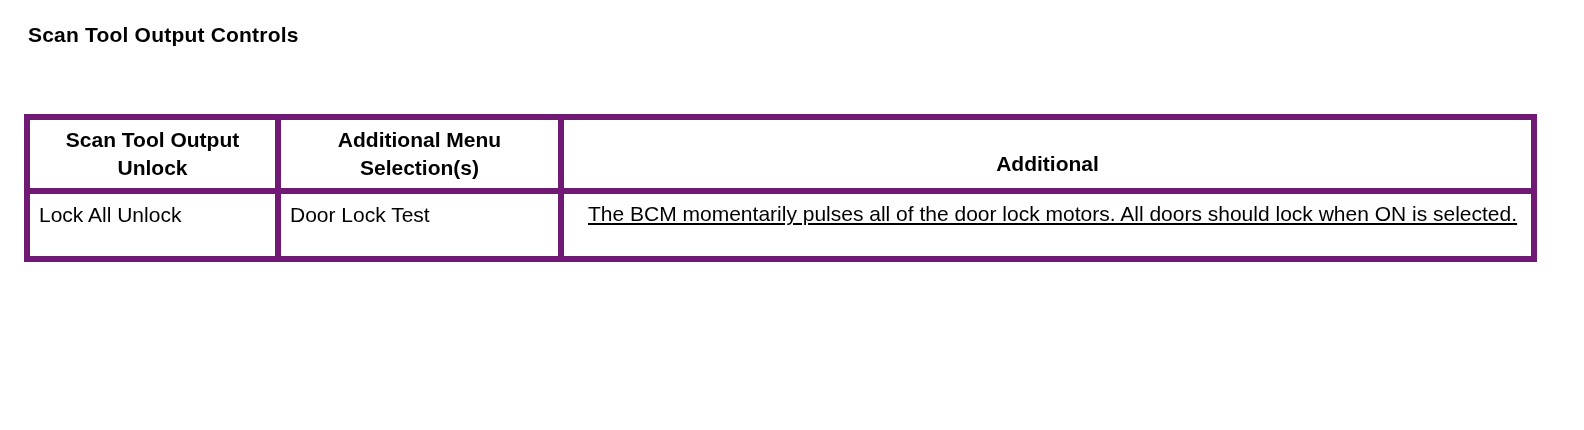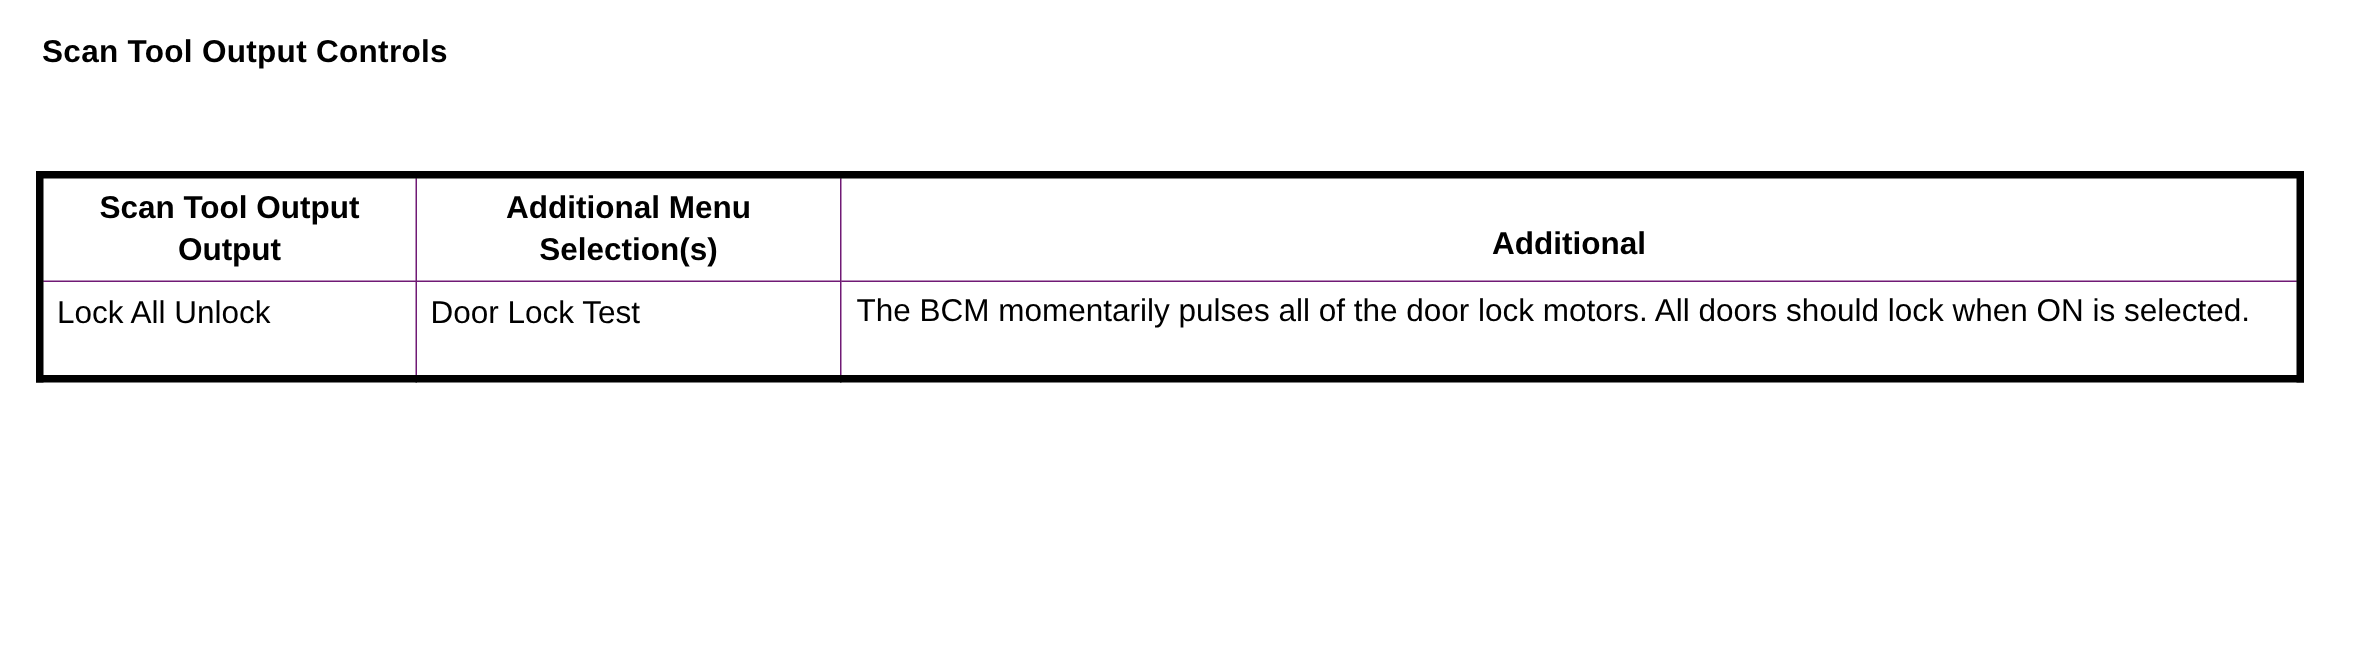--- a/index.html
+++ b/index.html
@@ -47,21 +47,21 @@
     width: 1512px;
     border: 5px solid #000000;
   }
 
   table.output-table col.c1 { width: 251px; }
   table.output-table col.c2 { width: 283px; }
   table.output-table col.c3 { width: 973px; }
 
   table.output-table th,
   table.output-table td {
-    border: 1px solid #701a75;
+    border: 6px solid #701a75;
     padding: 0;
     vertical-align: top;
     font-size: 21px;
     line-height: 28px;
     font-weight: normal;
   }
 
   
   table.output-table thead th {
     height: 68px;
@@ -88,21 +88,22 @@
   }
   .cell-inner {
     padding: 7px 8px 6px 9px;
   }
   .cell-inner.mid {
     display: flex;
     align-items: flex-start;
     padding-top: 17px;
   }
   .cell-inner.desc {
-    padding: 6px 10px 6px 10px;
+    padding: 6px 10px 6px 24px;
+    text-decoration: underline;
   }
 </style>
 </head>
 <body>
 
 <div class="page">
 
   <div class="page-title">Scan Tool Output Controls</div>
 
   <div class="table-wrap">
@@ -110,21 +111,21 @@
       <colgroup>
         <col class="c1">
         <col class="c2">
         <col class="c3">
       </colgroup>
       <thead>
         <tr>
           <th>
             <div class="th-inner">
               <div>Scan Tool Output</div>
-              <div>Output</div>
+              <div>Unlock</div>
             </div>
           </th>
           <th>
             <div class="th-inner">
               <div>Additional Menu</div>
               <div>Selection(s)</div>
             </div>
           </th>
           <th>
             <div class="th-inner bottom">

